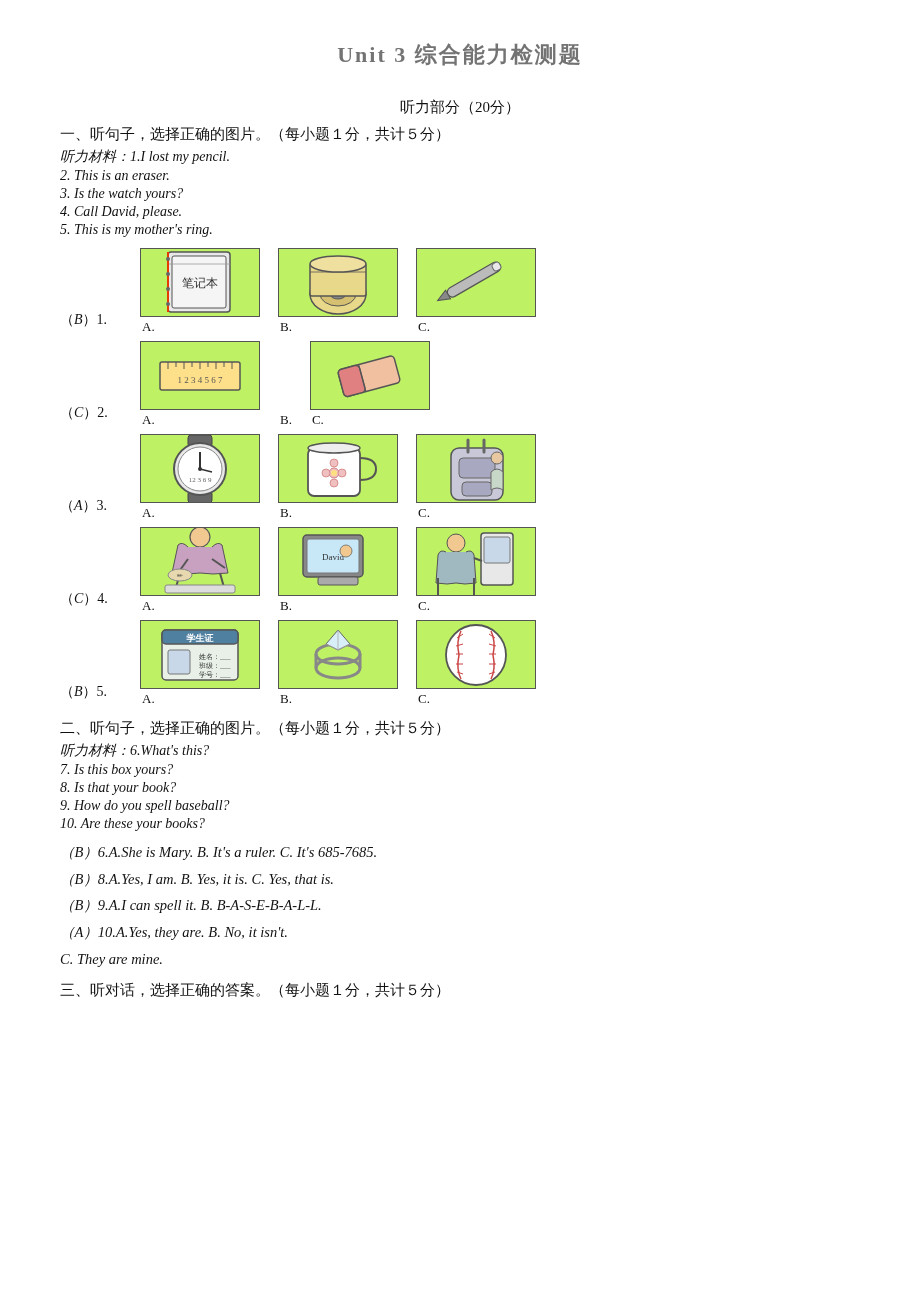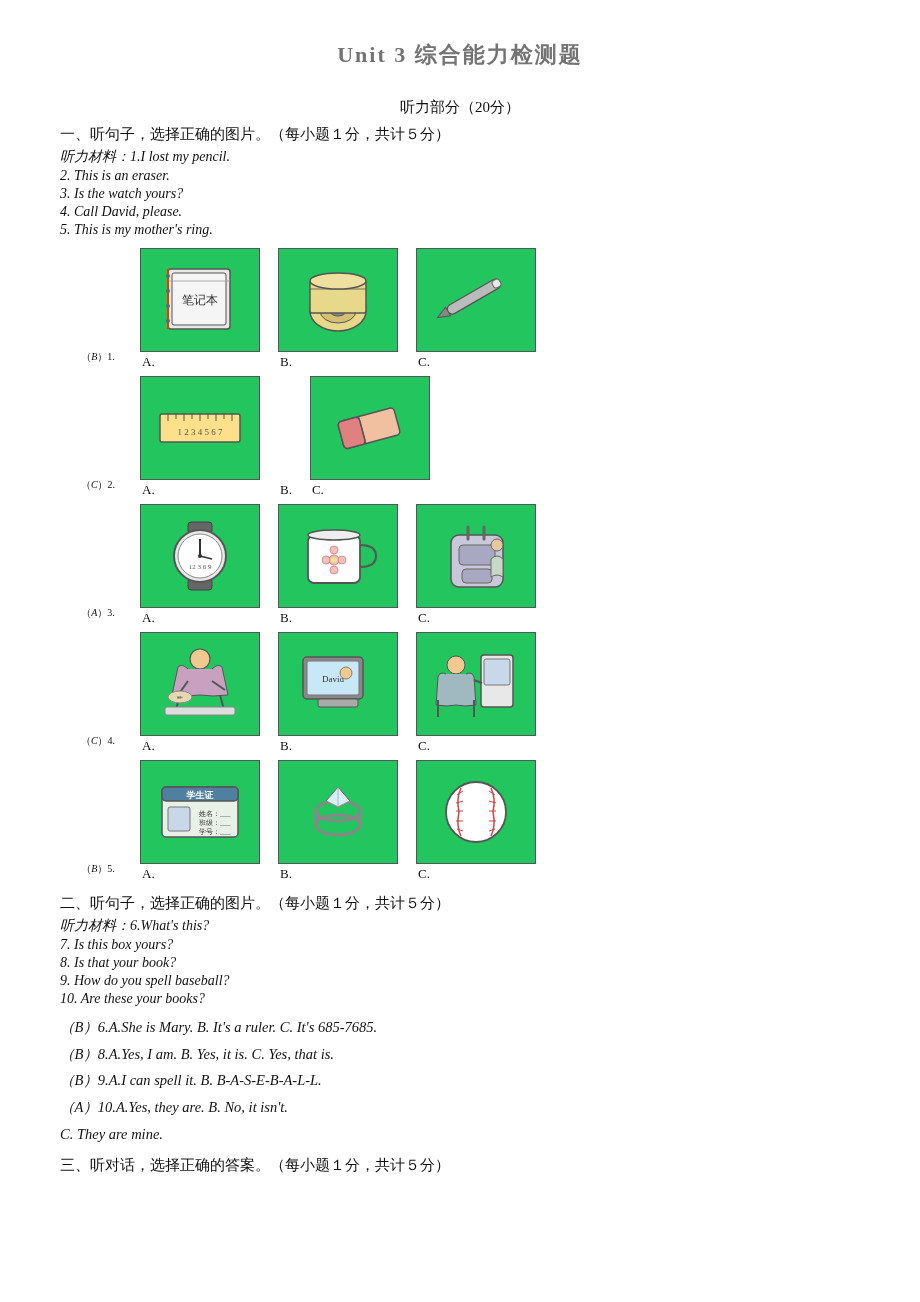--- a/index.html
+++ b/index.html
@@ -41,40 +41,40 @@
       gap: 4px;
     }
     .image-row {
       display: flex;
       align-items: flex-end;
       gap: 0px;
       margin-bottom: 2px;
     }
     .answer-label {
       width: 80px;
-      font-size: 10px;
-      text-align: center;
+      font-size: 14px;
+      text-align: left;
       padding-right: 4px;
       flex-shrink: 0;
       align-self: flex-end;
       padding-bottom: 6px;
     }
     .img-cell {
       display: flex;
       flex-direction: column;
       align-items: flex-start;
     }
     .img-box {
       border: 1.5px solid #555;
       width: 120px;
-      height: 104px;
+      height: 69px;
       display: flex;
       align-items: center;
       justify-content: center;
-      background: #22c55e;
+      background: #bef264;
       overflow: hidden;
       margin-bottom: 2px;
     }
     .img-label {
       font-size: 13px;
       margin-left: 2px;
       align-self: flex-start;
     }
     .img-cell + .img-cell {
       margin-left: 18px;

